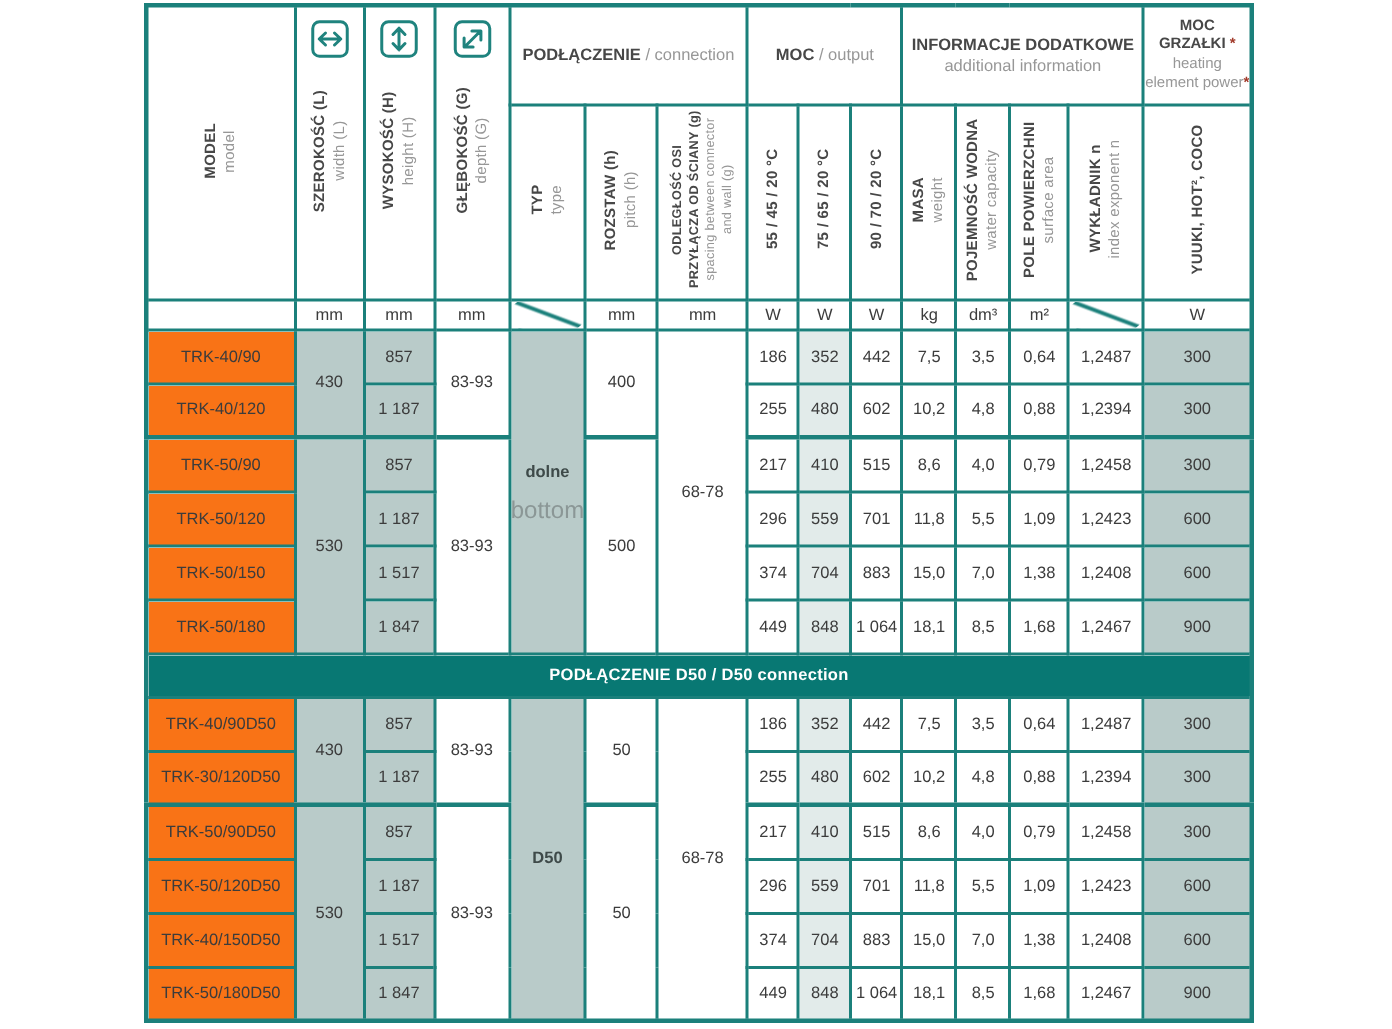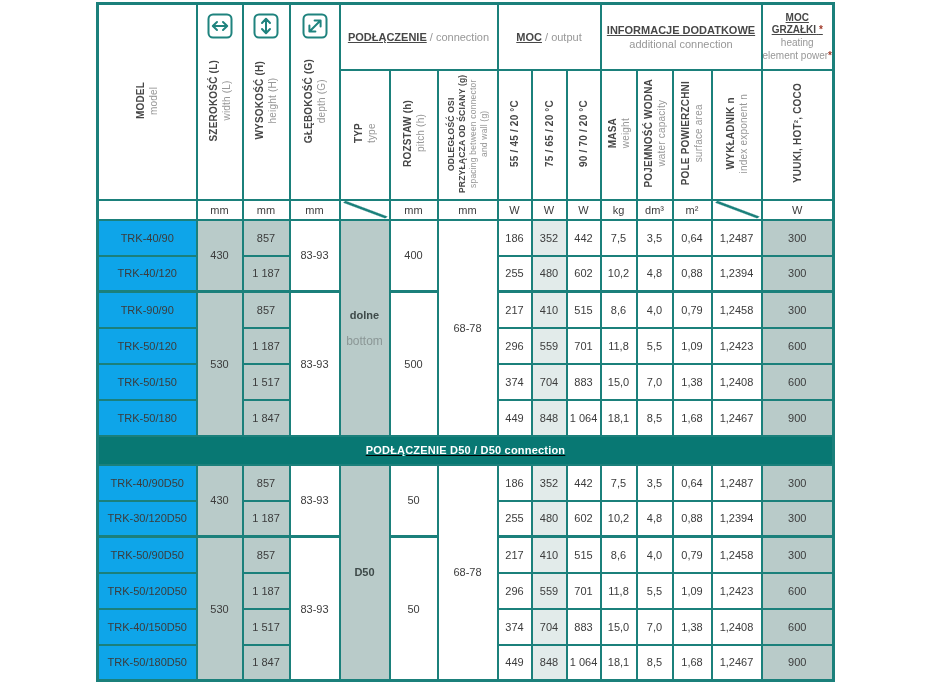--- a/index.html
+++ b/index.html
@@ -12,27 +12,27 @@
     --gray:#979797;
     --red:#a13a2a;
   }
   html,body{margin:0;padding:0;background:#fff;}
   body{width:928px;height:686px;font-family:"Liberation Sans","DejaVu Sans",sans-serif;}
   .page{position:relative;width:928px;height:686px;background:#fff;overflow:hidden;}
   table.spec{border-collapse:collapse;table-layout:fixed;position:absolute;left:96px;top:2px;border:3px solid var(--teal);}
   table.spec td{border:2px solid var(--teal);padding:0;text-align:center;vertical-align:middle;color:var(--ink);font-size:11px;overflow:hidden;}
   
   tr.rA{height:66px;} tr.rB{height:130px;} tr.rU{height:20px;}
-  tr.rD{height:36px;} tr.rBar{height:29px;text-decoration:underline;}
+  tr.rD{height:36px;} tr.rBar{height:29px;}
   tr.sep td{border-top-width:3px;}
   
   .shade{background:var(--shade);}
   .tint{background:var(--tint);}
   
-  .gpl{font-weight:bold;color:var(--ink-head);font-size:11px;text-decoration:underline;}
+  .gpl{font-weight:bold;color:var(--ink-head);font-size:11px;}
   .gen{color:var(--gray);font-weight:normal;font-size:11px;}
   .info-grp .gpl,.info-grp .gen{display:block;line-height:14px;}
   .heatgrp{font-size:10px;line-height:12px;}
   .heatgrp .gpl{font-size:10px;}
   .heatgrp .gen{font-size:10px;display:inline;}
   .star{color:var(--red);font-weight:bold;}
   
   .vt{writing-mode:vertical-rl;transform:rotate(180deg);display:inline-block;max-height:120px;line-height:13px;font-size:10px;letter-spacing:.2px;}
   .vt .pl{display:block;font-weight:bold;color:var(--ink-head);}
   .vt .en{display:block;color:var(--gray);font-weight:normal;}
@@ -41,23 +41,23 @@
   .rot{vertical-align:bottom;padding-bottom:7px;}
   .modelhead{vertical-align:middle;}
   .modelhead .vt{max-height:180px;}
   
   .dim{position:relative;vertical-align:bottom;padding-bottom:7px;}
   .dim .icon{position:absolute;top:8px;left:50%;transform:translateX(-50%);}
   
   .unit{font-size:11px;color:var(--ink);border-radius:10px;}
   .diag{background:linear-gradient(to top right,#fff calc(50% - 1.4px),var(--teal) calc(50% - .2px),var(--teal) calc(50% + 1.2px),#fff calc(50% + 2.4px));}
   
-  .model-td{text-align:left;padding-left:10px;color:var(--ink);background:#0ea5e9;}
+  .model-td{text-align:left;padding-left:10px;color:var(--ink);background:#f97316;}
   .typ-cell .t1{display:block;font-weight:bold;color:#3e4a49;font-size:11px;line-height:14px;}
-  .typ-cell .t2{display:block;color:#8b9796;font-size:12px;line-height:14px;margin-top:12px;}
+  .typ-cell .t2{display:block;color:#8b9796;font-size:16px;line-height:14px;margin-top:12px;}
   .bar-td{background:var(--teal-dark);color:#fff !important;font-weight:bold;text-align:left;padding-left:10px;font-size:12px;letter-spacing:.2px;}
 </style>
 </head>
 <body>
 
 <div class="page">
 <table class="spec">
   <colgroup>
     <col style="width:99px">
         <col style="width:46px">
@@ -109,21 +109,21 @@
       <span class="vt"><span class="pl">GŁĘBOKOŚĆ (G)</span><span class="en">depth (G)</span></span>
     </td>
     <td colspan="3">
       <span class="gpl">PODŁĄCZENIE</span> <span class="gen">/ connection</span>
     </td>
     <td colspan="3">
       <span class="gpl">MOC</span> <span class="gen">/ output</span>
     </td>
     <td colspan="4" class="info-grp">
       <span class="gpl">INFORMACJE DODATKOWE</span>
-      <span class="gen">additional connection</span>
+      <span class="gen">additional information</span>
     </td>
     <td class="heatgrp">
       <div class="gpl"><span>MOC GRZAŁKI</span> <span class="star">*</span></div>
       <div class="gen"><span>heating element power</span><span class="star">*</span></div>
     </td>
   </tr>
 
   <tr class="rB">
     <td class="rot">
       <span class="vt"><span class="pl">TYP</span><span class="en">type</span></span>
@@ -196,21 +196,21 @@
     <td>255</td>
     <td class="tint">480</td>
     <td>602</td>
     <td>10,2</td>
     <td>4,8</td>
     <td>0,88</td>
     <td>1,2394</td>
     <td class="shade">300</td>
   </tr>
   <tr class="rD sep">
-    <td class="model-td">TRK-90/90</td>
+    <td class="model-td">TRK-50/90</td>
     <td class="shade" rowspan="4">530</td>
     <td class="shade">857</td>
     <td rowspan="4">83-93</td>
     <td rowspan="4">500</td>
     <td>217</td>
     <td class="tint">410</td>
     <td>515</td>
     <td>8,6</td>
     <td>4,0</td>
     <td>0,79</td>

